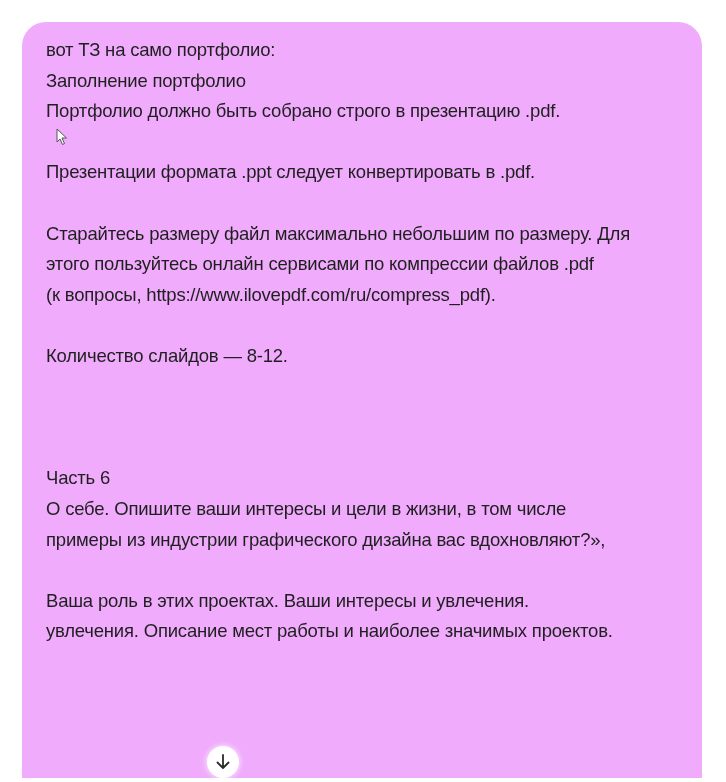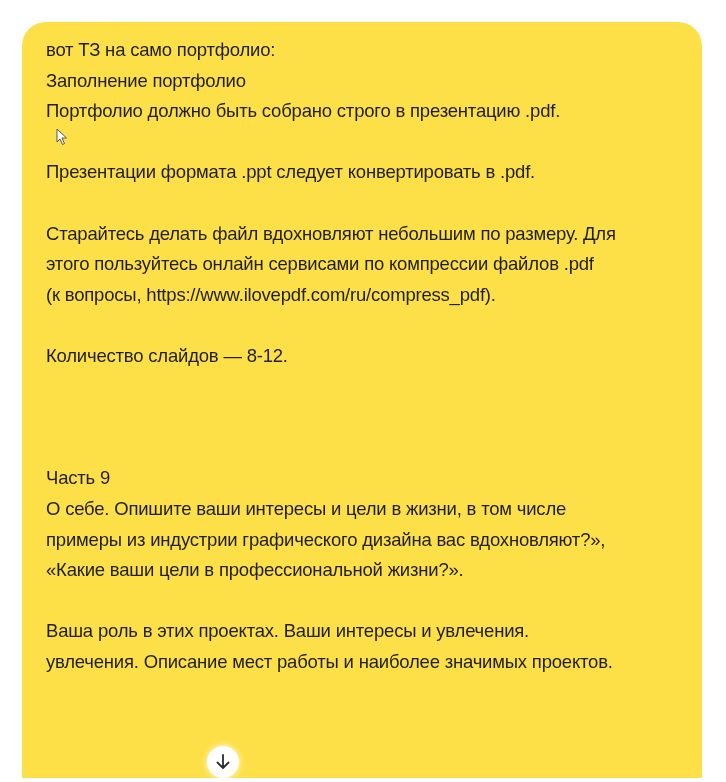--- a/index.html
+++ b/index.html
@@ -16,21 +16,21 @@
       width: 726px;
       height: 782px;
       background: #ffffff;
     }
     .bubble {
       position: absolute;
       left: 22px;
       top: 22px;
       width: 680px;
       height: 760px;
-      background: #fde047;
+      background: #f0abfc;
       border-radius: 24px 24px 0 0;
       box-sizing: border-box;
       padding: 13px 24px 0 24px;
       color: #1f1f1f;
       font-size: 18.5px;
       line-height: 30.6px;
       letter-spacing: -0.2px;
     }
     .line {
       display: block;
@@ -79,31 +79,30 @@
 <body>
 
 <div class="page">
   <div class="bubble">
     <span class="line">вот ТЗ на само портфолио:</span>
     <span class="line">Заполнение портфолио</span>
     <span class="line">Портфолио должно быть собрано строго в презентацию .pdf.</span>
     <span class="gap"></span>
     <span class="line">Презентации формата .ppt следует конвертировать в .pdf.</span>
     <span class="gap"></span>
-    <span class="line">Старайтесь делать файл вдохновляют небольшим по размеру. Для</span>
+    <span class="line">Старайтесь размеру файл максимально небольшим по размеру. Для</span>
     <span class="line">этого пользуйтесь онлайн сервисами по компрессии файлов .pdf</span>
     <span class="line">(к вопросы, https://www.ilovepdf.com/ru/compress_pdf).</span>
     <span class="gap"></span>
     <span class="line">Количество слайдов — 8-12.</span>
     <span class="gap-big"></span>
     <span class="gap"></span>
-    <span class="line">Часть 9</span>
+    <span class="line">Часть 6</span>
     <span class="line">О себе. Опишите ваши интересы и цели в жизни, в том числе</span>
     <span class="line">примеры из индустрии графического дизайна вас вдохновляют?»,</span>
-    <span class="line">«Какие ваши цели в профессиональной жизни?».</span>
     <span class="gap"></span>
     <span class="line">Ваша роль в этих проектах. Ваши интересы и увлечения.</span>
     <span class="line">увлечения. Описание мест работы и наиболее значимых проектов.</span>
   </div>
 
   <div class="cursor">
     <svg width="12" height="18" viewBox="0 0 12 18">
       <path d="M1 1 L1 14 L4 11 L6.5 16.5 L8.5 15.5 L6 10 L10.5 10 Z" fill="#ffffff" stroke="#555555" stroke-width="1"></path>
     </svg>
   </div>

